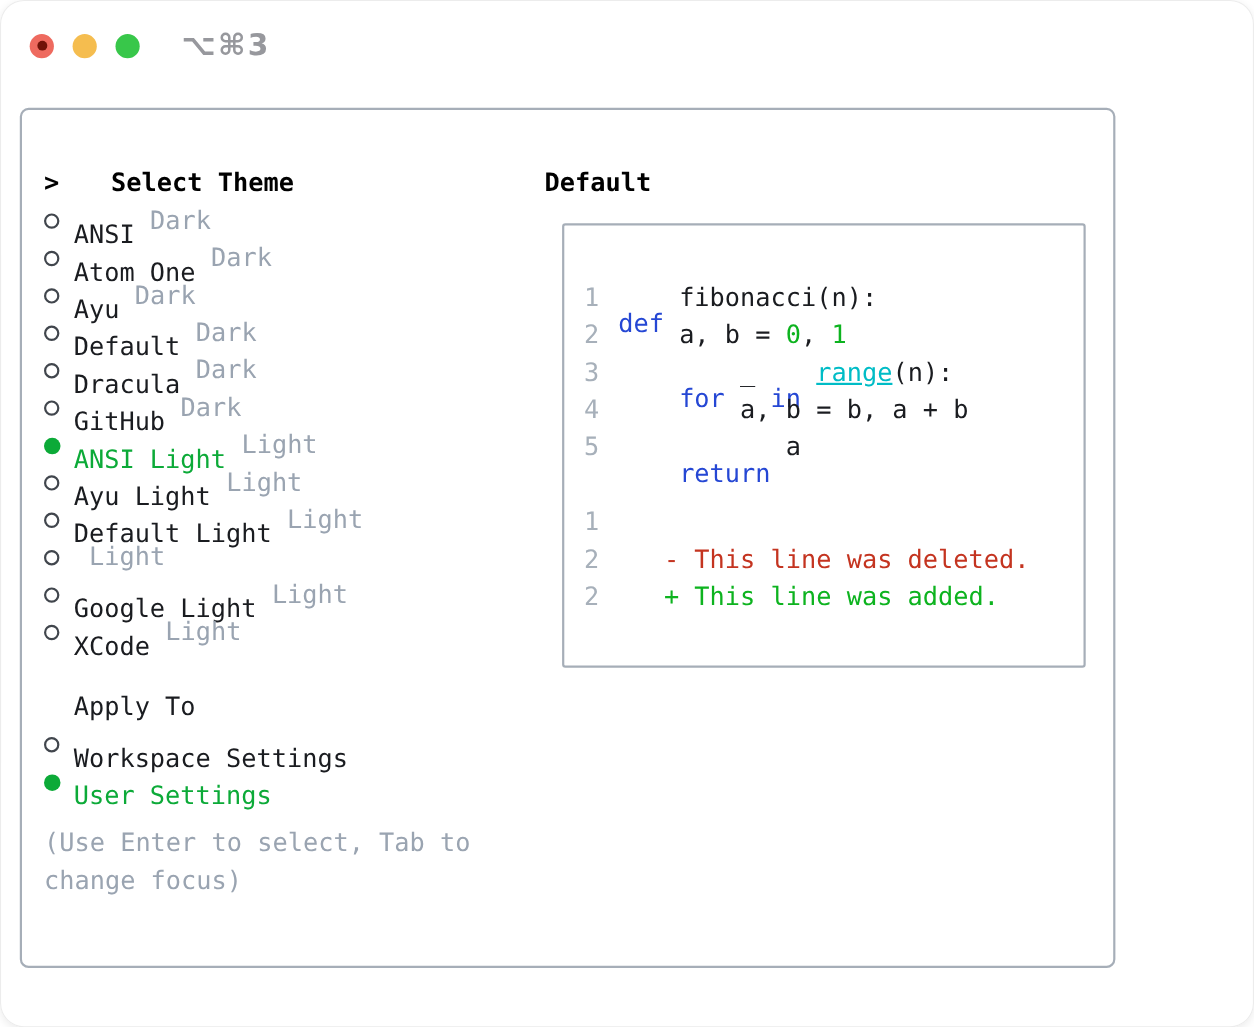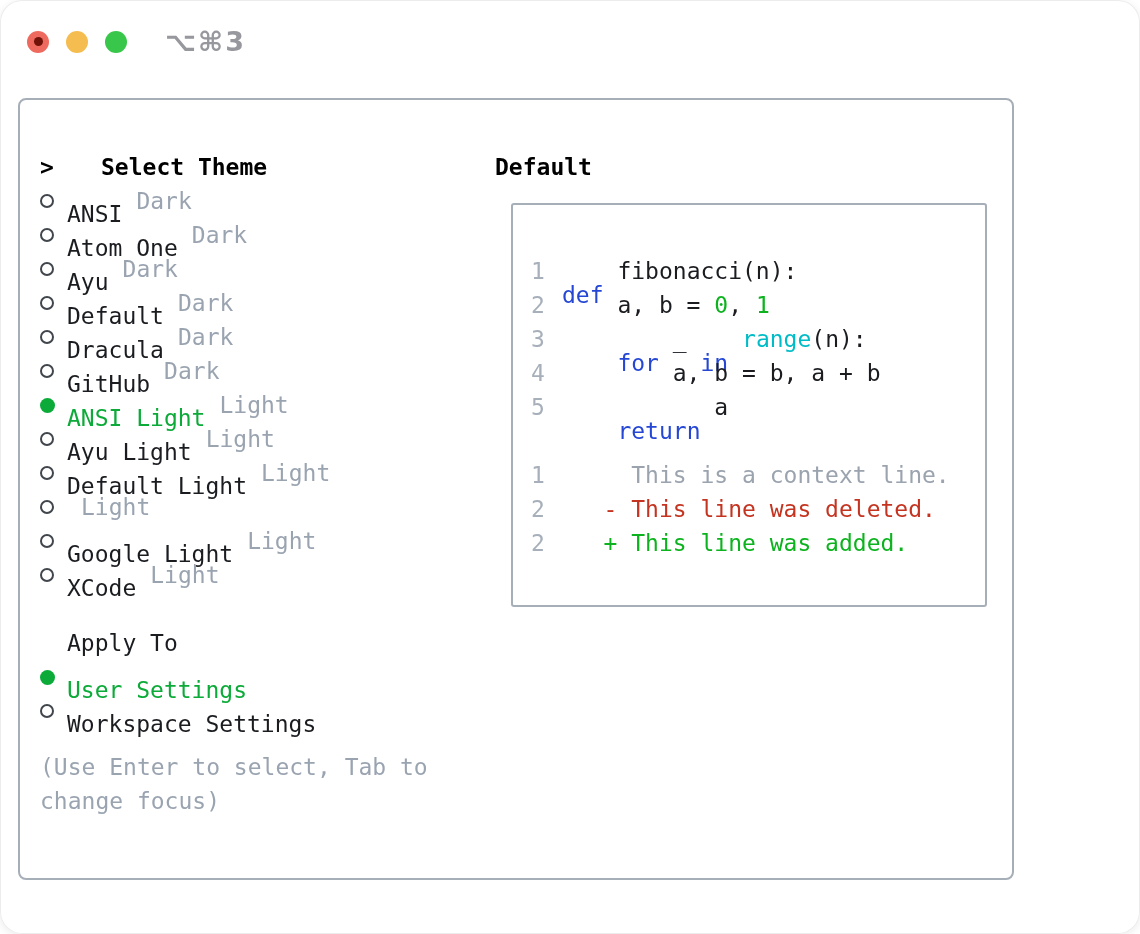--- a/index.html
+++ b/index.html
@@ -42,21 +42,21 @@
   .help{margin-top:22px;width:440px;font-size:23px;line-height:34px;color:var(--muted);}
   
   .preview-title{position:absolute;left:475px;top:50px;height:34px;display:flex;align-items:center;
     font-size:23px;font-weight:bold;color:#000;}
   .preview-box{position:absolute;left:491px;top:103px;width:476px;height:404px;
     border:2px solid var(--border);border-radius:3px;padding:49px 0 0 18px;background:#fff;}
   .code-row{display:flex;align-items:center;height:34px;font-size:23px;white-space:pre;}
   .lineno{color:var(--lineno);width:14px;margin-right:17px;flex:none;text-align:left;}
   .tok-plain{color:var(--text);}
   .tok-kw{color:var(--blue);margin-top:48px;}
-  .tok-fn{color:var(--cyan);}
+  .tok-fn{color:var(--cyan);text-decoration:underline;}
   .tok-num{color:var(--green-code);}
   .tok-ctx{color:#9aa3ae;}
   .tok-del{color:var(--red);}
   .tok-add{color:var(--green-code);}
 </style>
 </head>
 <body>
 
 <div class="window">
 
@@ -168,45 +168,45 @@
       <div class="spacer"></div>
 
       <div class="row">
         <span class="marker"></span>
         <span>Apply To</span>
       </div>
 
       <div id="apply-list">
           <div class="row">
             <span class="marker">
+              <span class="radio"></span>
+            </span>
+            <span class="tname">Workspace Settings</span>
+          </div>
+          <div class="row">
+            <span class="marker">
               <span class="radio selected"></span>
             </span>
             <span class="tname sel">User Settings</span>
-          </div>
-          <div class="row">
-            <span class="marker">
-              <span class="radio"></span>
-            </span>
-            <span class="tname">Workspace Settings</span>
           </div>
         </div>
 
       <div class="help">(Use Enter to select, Tab to change focus)</div>
     </div>
 
     <div class="preview-title">Default</div>
 
     <div class="preview-box">
       <div id="code-lines">
           <div class="code-row"><span class="lineno">1</span><span class="tok-kw">def</span><span class="tok-plain"> fibonacci(n):</span></div>
           <div class="code-row"><span class="lineno">2</span><span class="tok-plain">    a, b = </span><span class="tok-num">0</span><span class="tok-plain">, </span><span class="tok-num">1</span></div>
           <div class="code-row"><span class="lineno">3</span><span class="tok-plain">    </span><span class="tok-kw">for</span><span class="tok-plain"> _ </span><span class="tok-kw">in</span><span class="tok-plain"> </span><span class="tok-fn">range</span><span class="tok-plain">(n):</span></div>
           <div class="code-row"><span class="lineno">4</span><span class="tok-plain">        a, b = b, a + b</span></div>
           <div class="code-row"><span class="lineno">5</span><span class="tok-plain">    </span><span class="tok-kw">return</span><span class="tok-plain"> a</span></div>
           <div class="code-row"><span class="lineno"></span></div>
-          <div class="code-row"><span class="lineno">1</span><span class="tok-ctx">     This is a context line.</span></div>
+          <div class="code-row"><span class="lineno">1</span></div>
           <div class="code-row"><span class="lineno">2</span><span class="tok-del">   - This line was deleted.</span></div>
           <div class="code-row"><span class="lineno">2</span><span class="tok-add">   + This line was added.</span></div>
         </div>
     </div>
 
   </div>
 </div>
 
 </body></html>

